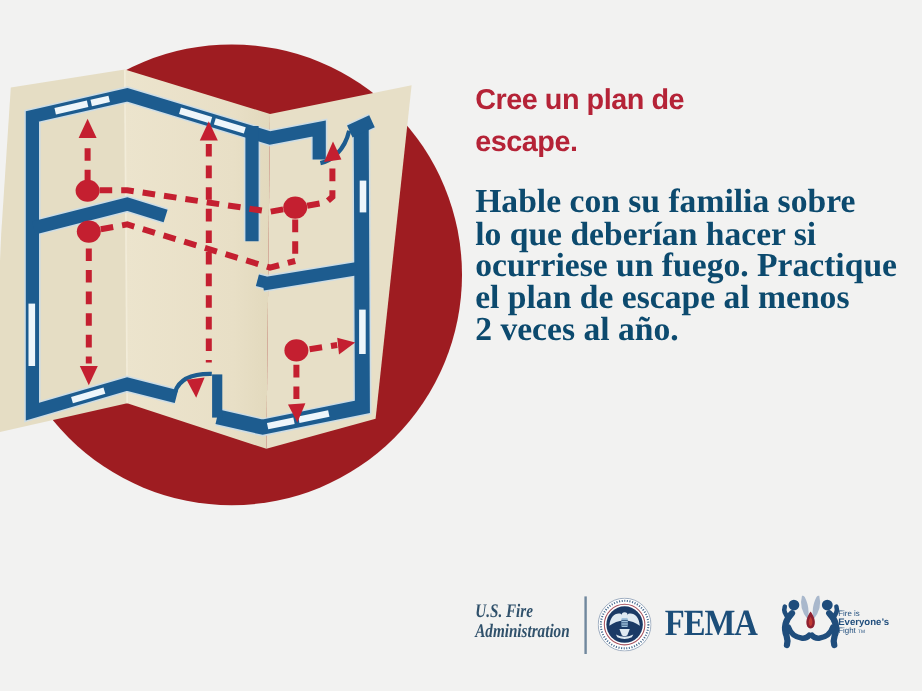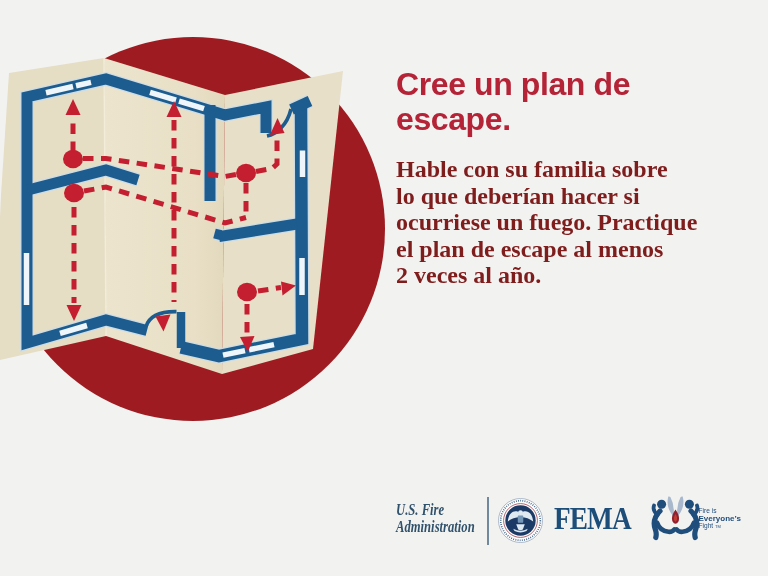--- a/index.html
+++ b/index.html
@@ -141,23 +141,23 @@
     <ellipse cx="73" cy="159" rx="10" ry="9.2"></ellipse>
 
     <ellipse cx="74" cy="193" rx="10" ry="9.2"></ellipse>
 
     <ellipse cx="246" cy="173" rx="10" ry="9.2"></ellipse>
 
     <ellipse cx="247" cy="292" rx="10" ry="9.2"></ellipse>
   </g>
 </svg>
 
-<div class="abs" style="left:396px;top:67px;font-size:32px;line-height:34.5px;font-weight:bold;color:#b52337;letter-spacing:-0.4px;">Cree un plan de<br>escape.</div>
-
-<div class="abs" style="left:396px;top:156px;font-size:24px;line-height:26.5px;font-weight:bold;color:#7f1d1d;font-family:'Liberation Serif',serif;">Hable con su familia sobre<br>lo que deberían hacer si<br>ocurriese un fuego. Practique<br>el plan de escape al menos<br>2 veces al año.</div>
+<div class="abs" style="left:396px;top:67px;font-size:24px;line-height:34.5px;font-weight:bold;color:#b52337;letter-spacing:-0.4px;">Cree un plan de<br>escape.</div>
+
+<div class="abs" style="left:396px;top:156px;font-size:28px;line-height:26.5px;font-weight:bold;color:#0c4a6e;font-family:'Liberation Serif',serif;">Hable con su familia sobre<br>lo que deberían hacer si<br>ocurriese un fuego. Practique<br>el plan de escape al menos<br>2 veces al año.</div>
 
 <div class="abs" style="left:396px;top:501px;font-size:16px;line-height:17px;font-weight:bold;font-style:italic;color:#30516b;font-family:'Liberation Serif',serif;transform:scaleX(0.79);transform-origin:0 0;">U.S. Fire<br>Administration</div>
 
 <div class="abs" style="left:487px;top:497px;width:1.5px;height:48px;background:#71889d;"></div>
 
 <svg class="abs" style="left:498px;top:498px" width="45" height="45" viewBox="0 0 45 45">
   <circle cx="22.5" cy="22.5" r="22" fill="#ffffff" stroke="#9aa9bd" stroke-width="0.8"></circle>
   <circle cx="22.5" cy="22.5" r="19.8" fill="none" stroke="#44688c" stroke-width="1.7" stroke-dasharray="0.9 1.3"></circle>
   <circle cx="22.5" cy="22.5" r="16.9" fill="none" stroke="#a95560" stroke-width="0.9"></circle>
   <circle cx="22.5" cy="22.5" r="15.2" fill="#1b3a66"></circle>

